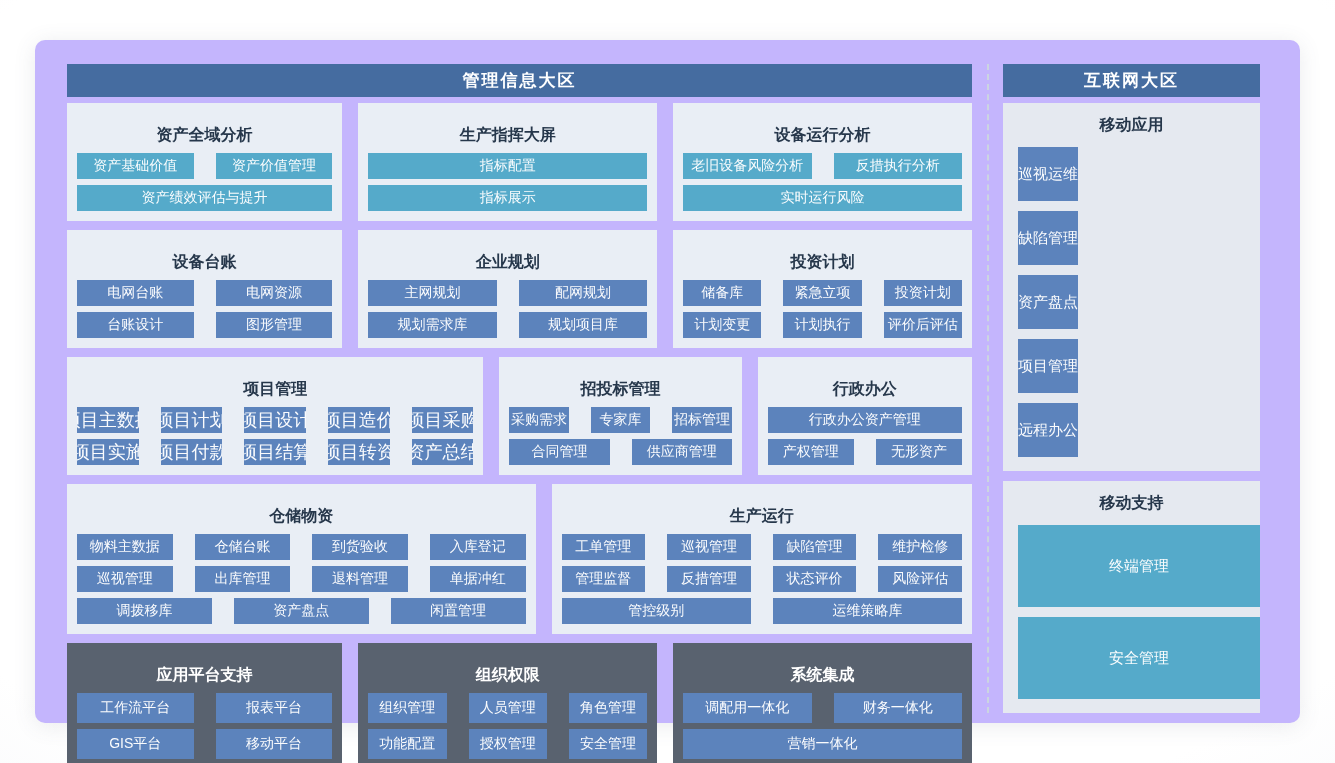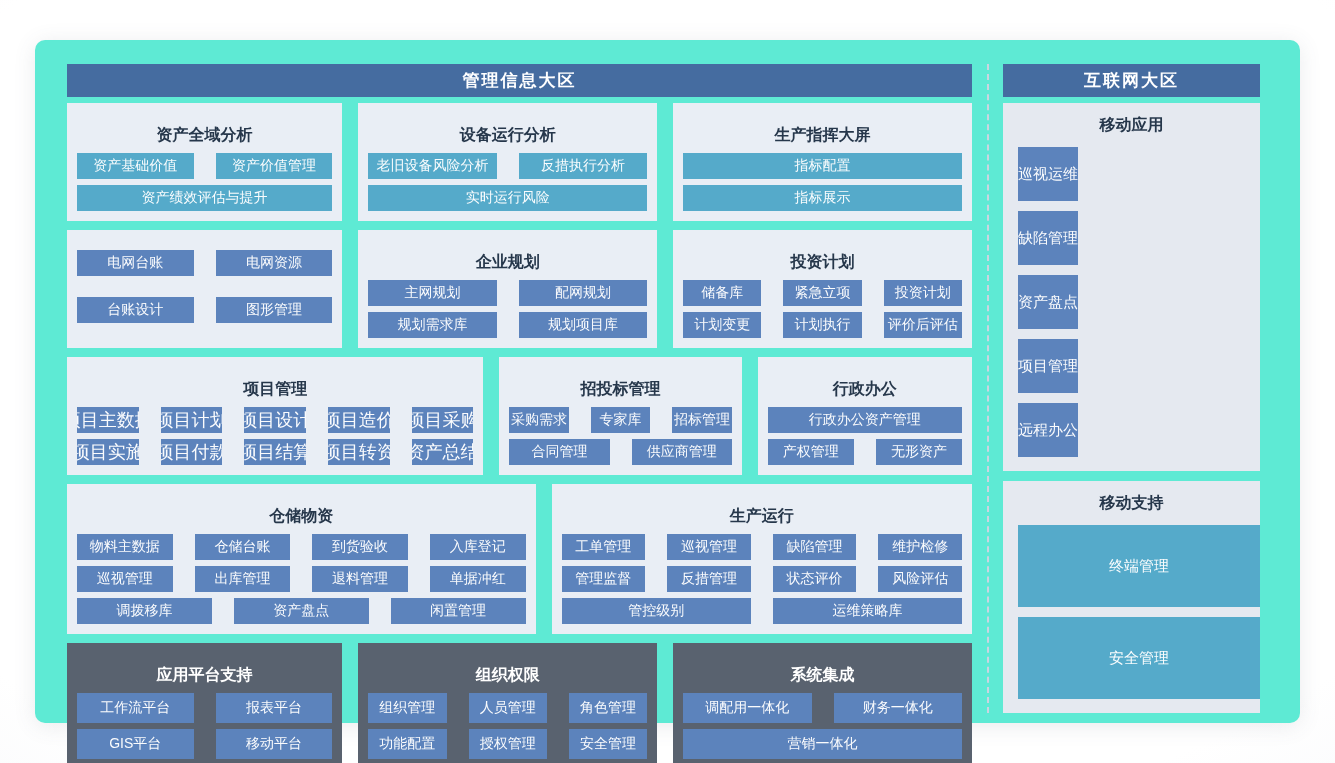--- a/index.html
+++ b/index.html
@@ -3,21 +3,21 @@
 <meta charset="utf-8">
 <style>
   html,body{margin:0;padding:0;}
   body{
     width:1335px;height:763px;overflow:hidden;position:relative;
     font-family:"Liberation Sans","DejaVu Sans",sans-serif;
     background:radial-gradient(120% 120% at 50% 45%, #ffffff 55%, #ecEEf3 100%);
   }
   .frame{
     position:absolute;left:35px;top:40px;width:1265px;height:683px;
-    background:#5eead4;border-radius:10px;
+    background:#c4b5fd;border-radius:10px;
     box-shadow:0 3px 22px rgba(80,90,110,.12);
   }
   .content{position:absolute;left:32px;top:24px;right:40px;bottom:10px;display:flex;}
   .zone-main{width:905px;display:flex;flex-direction:column;}
   .zone-internet{flex:1;display:flex;flex-direction:column;min-width:0;}
   .divider{border-left:2px dashed #CBD5E1;margin:0 14px 0 15px;}
   .zone-header{
     height:33px;flex:0 0 33px;display:flex;align-items:center;justify-content:center;
     background:#456CA0;color:#fff;font-size:17px;font-weight:700;letter-spacing:2px;
     margin-bottom:6px;
@@ -70,41 +70,42 @@
                 <div class="section-title">资产全域分析</div>
                 <div class="btn-row">
                   <div class="btn">资产基础价值</div>
                   <div class="btn">资产价值管理</div>
                 </div>
                 <div class="btn-row">
                   <div class="btn">资产绩效评估与提升</div>
                 </div>
               </div>
               <div class="section teal">
+                <div class="section-title">生产指挥大屏</div>
+                <div class="btn-row">
+                  <div class="btn">指标配置</div>
+                </div>
+                <div class="btn-row">
+                  <div class="btn">指标展示</div>
+                </div>
+              </div>
+              <div class="section teal">
                 <div class="section-title">设备运行分析</div>
                 <div class="btn-row">
                   <div class="btn">老旧设备风险分析</div>
                   <div class="btn">反措执行分析</div>
                 </div>
                 <div class="btn-row">
                   <div class="btn">实时运行风险</div>
                 </div>
               </div>
-              <div class="section teal">
-                <div class="section-title">生产指挥大屏</div>
-                <div class="btn-row">
-                  <div class="btn">指标配置</div>
-                </div>
-                <div class="btn-row">
-                  <div class="btn">指标展示</div>
-                </div>
-              </div>
-            </div>
-            <div class="row">
-              <div class="section blue">
+            </div>
+            <div class="row">
+              <div class="section blue">
+                <div class="section-title">设备台账</div>
                 <div class="btn-row">
                   <div class="btn">电网台账</div>
                   <div class="btn">电网资源</div>
                 </div>
                 <div class="btn-row">
                   <div class="btn">台账设计</div>
                   <div class="btn">图形管理</div>
                 </div>
               </div>
               <div class="section blue">

